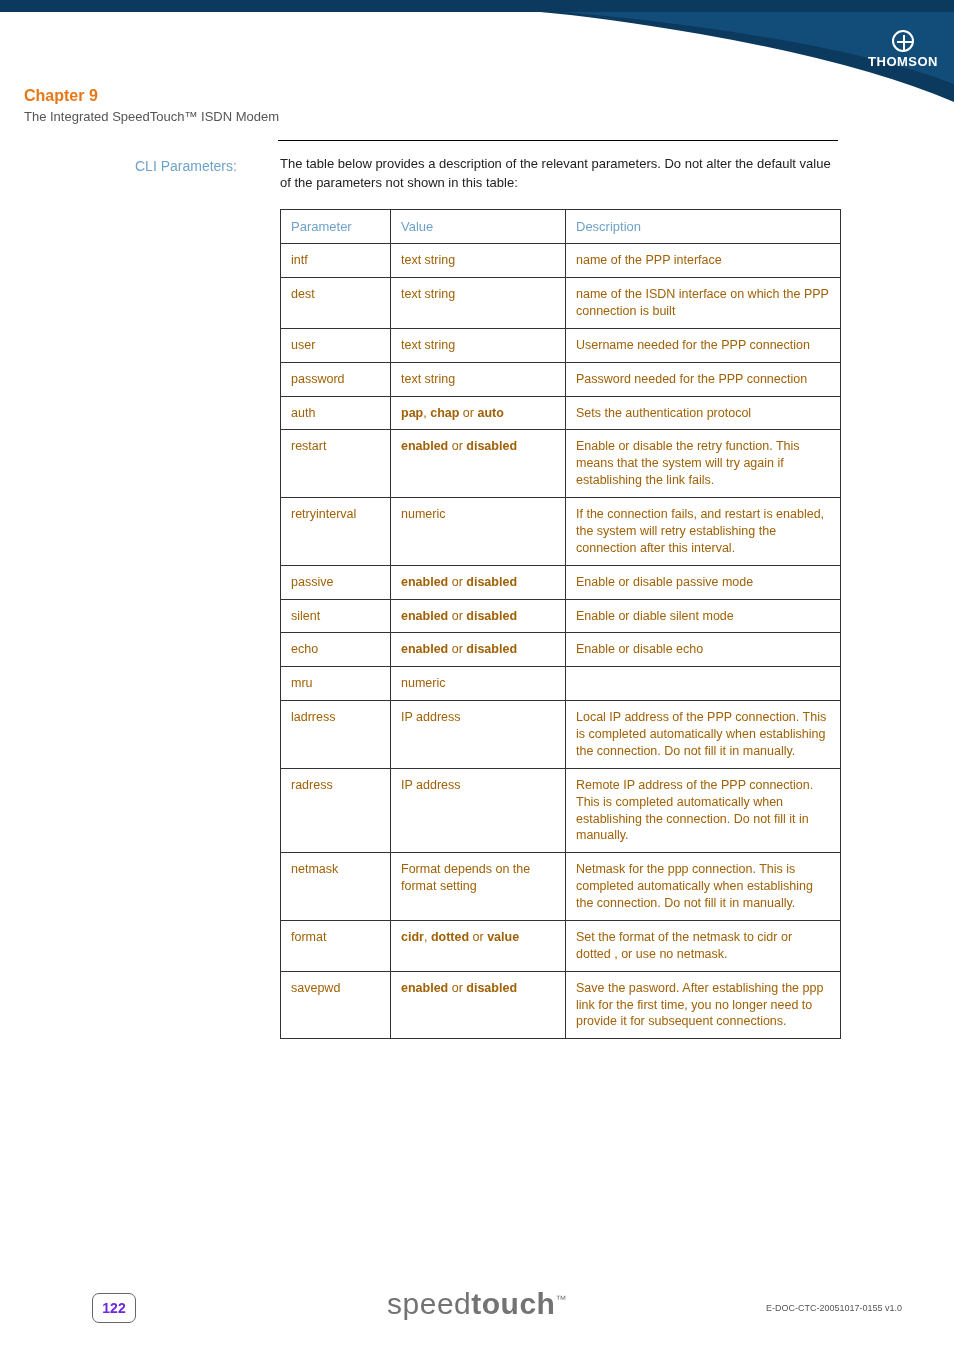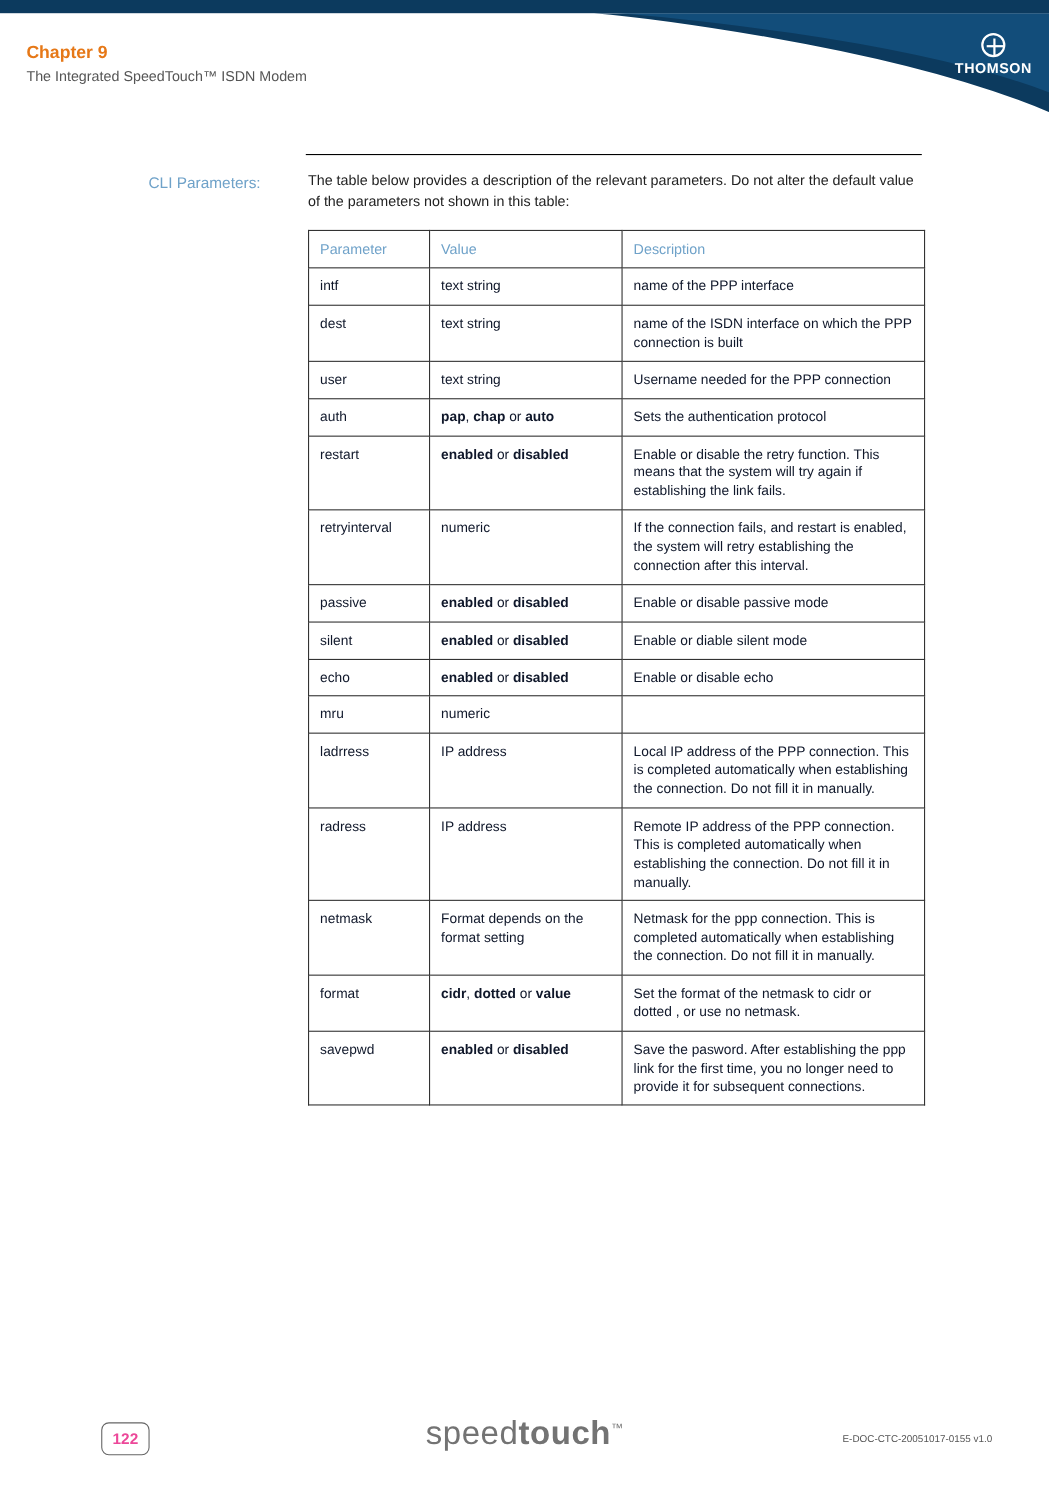--- a/index.html
+++ b/index.html
@@ -6,34 +6,34 @@
   html, body { width: 954px; height: 1351px; background: #fff; font-family: Arial, Helvetica, sans-serif; color: #333; }
   .page { position: relative; width: 954px; height: 1351px; }
   .topbar { position: absolute; left: 0; top: 0; width: 954px; height: 12px; background: #0c3a5e; }
   .swoop { position: absolute; right: 0; top: 12px; width: 954px; height: 90px; pointer-events: none; }
   .brand-logo { position: absolute; right: 16px; top: 30px; text-align: center; }
   .brand-globe { width: 22px; height: 22px; border: 2px solid #fff; border-radius: 50%; margin: 0 auto 2px; position: relative; }
   .brand-globe::before { content: ""; position: absolute; left: 3px; top: 9px; width: 16px; height: 2px; background: #fff; }
   .brand-globe::after { content: ""; position: absolute; left: 9px; top: 3px; width: 2px; height: 16px; background: #fff; }
   .brand-text { color: #fff; font-weight: bold; font-size: 13px; letter-spacing: 0.5px; }
   .header-left { position: absolute; left: 24px; top: 40px; }
-  .chapter-title { color: #e67817; font-weight: bold; font-size: 16px; }
+  .chapter-title { color: #e67817; font-weight: bold; font-size: 16px; margin-top: 47px; }
   .chapter-sub { color: #555; font-size: 13px; margin-top: 4px; }
   .content { position: absolute; left: 280px; top: 140px; width: 556px; }
   .section-label { position: absolute; left: 135px; top: 158px; color: #6fa2c9; font-size: 14px; font-family: "Century Gothic", Arial, sans-serif; }
   .rule { height: 1px; background: #000; margin-bottom: 14px; width: 560px; margin-left: -2px; }
   .intro { font-size: 13px; color: #222; line-height: 1.45; margin-bottom: 16px; }
   table.params { border-collapse: collapse; width: 560px; table-layout: fixed; }
-  table.params th, table.params td { border: 1px solid #333; padding: 8px 10px; font-size: 12.5px; vertical-align: top; text-align: left; color: #0f172a; line-height: 1.35; }
+  table.params th, table.params td { border: 1px solid #333; padding: 8px 10px; font-size: 12.5px; vertical-align: top; text-align: left; color: #a16207; line-height: 1.35; }
   table.params th { color: #6fa2c9; font-weight: normal; font-family: "Century Gothic", Arial, sans-serif; font-size: 13px; }
   table.params col.c1 { width: 110px; }
   table.params col.c2 { width: 175px; }
   table.params col.c3 { width: 275px; }
   .footer { position: absolute; bottom: 28px; left: 0; width: 954px; }
-  .page-number-box { position: absolute; left: 92px; bottom: 0; width: 44px; height: 30px; border: 1px solid #666; border-radius: 7px; display: flex; align-items: center; justify-content: center; font-weight: bold; font-size: 14px; color: #ec4899; }
+  .page-number-box { position: absolute; left: 92px; bottom: 0; width: 44px; height: 30px; border: 1px solid #666; border-radius: 7px; display: flex; align-items: center; justify-content: center; font-weight: bold; font-size: 14px; color: #6d28d9; }
   .footer-logo { position: absolute; left: 0; width: 954px; text-align: center; bottom: 2px; }
   .footer-logo .sp { font-family: "Century Gothic", Arial, sans-serif; font-size: 30px; color: #737373; letter-spacing: 0.5px; }
   .footer-logo .sp .bold { font-weight: bold; }
   .footer-logo .sp .tm { font-size: 11px; vertical-align: super; }
   .doc-id { position: absolute; right: 52px; bottom: 10px; font-size: 9px; color: #555; }
 </style>
 </head>
 <body>
 
 <div class="page">
@@ -81,20 +81,25 @@
           </tr>
           <tr>
             <td>dest</td>
             <td>text string</td>
             <td>name of the ISDN interface on which the PPP connection is built</td>
           </tr>
           <tr>
             <td>user</td>
             <td>text string</td>
             <td>Username needed for the PPP connection</td>
+          </tr>
+          <tr>
+            <td>password</td>
+            <td>text string</td>
+            <td>Password needed for the PPP connection</td>
           </tr>
           <tr>
             <td>auth</td>
             <td><b>pap</b>, <b>chap</b> or <b>auto</b></td>
             <td>Sets the authentication protocol</td>
           </tr>
           <tr>
             <td>restart</td>
             <td><b>enabled</b> or <b>disabled</b></td>
             <td>Enable or disable the retry function. This means that the system will try again if establishing the link fails.</td>

